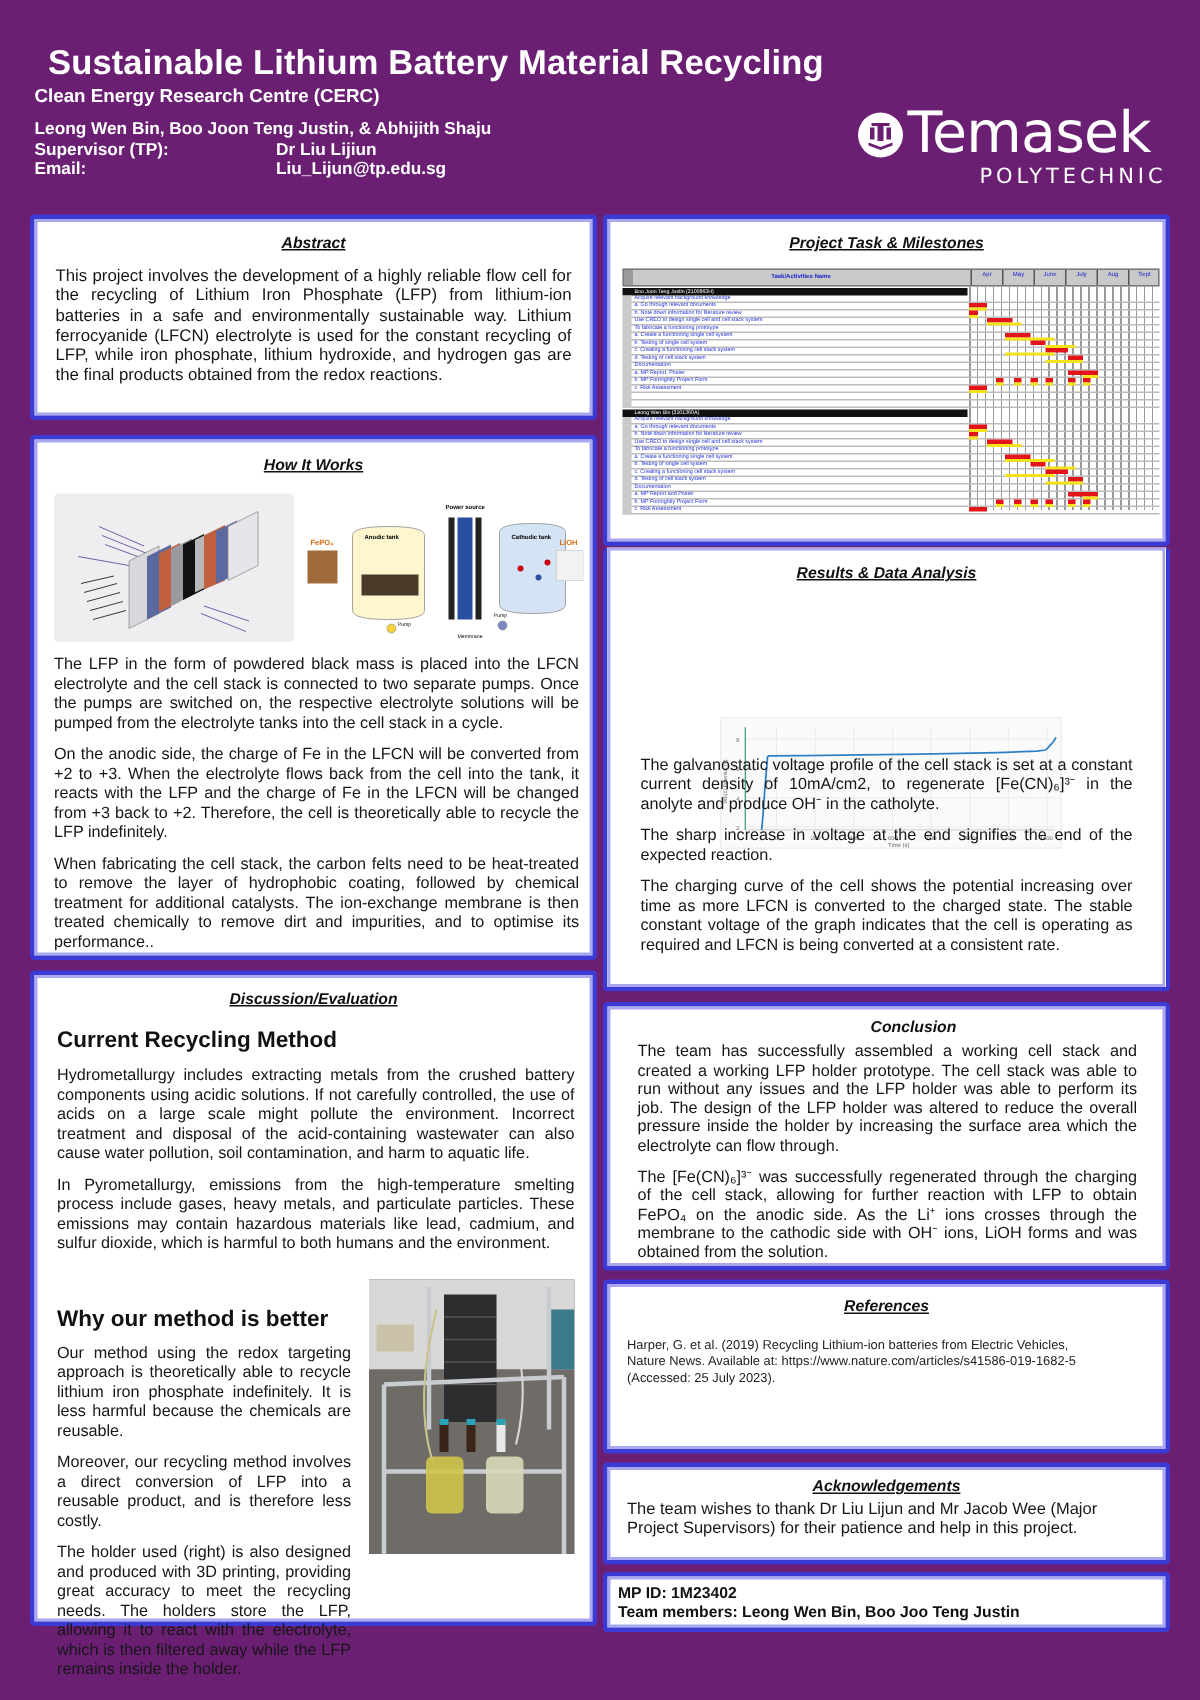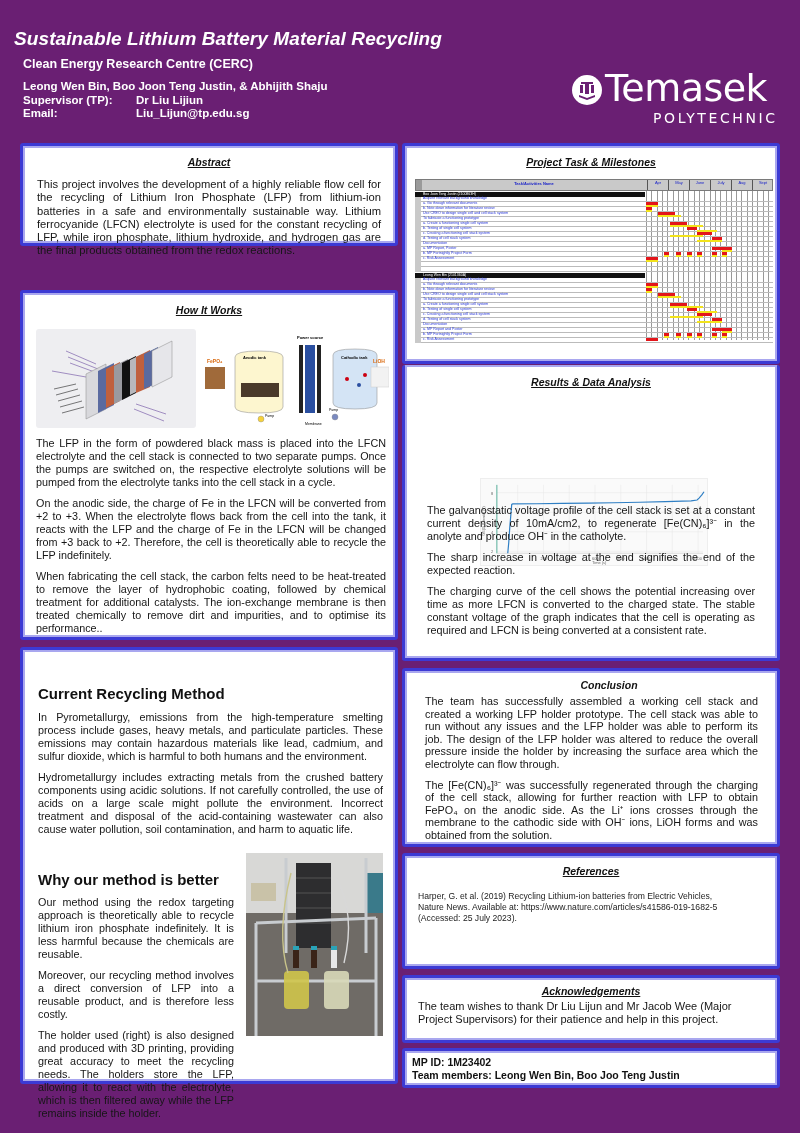--- a/index.html
+++ b/index.html
@@ -5,24 +5,24 @@
   * { box-sizing: border-box; margin: 0; padding: 0; }
   html, body { width: 800px; height: 1133px; }
   body {
     background: #6a1f73;
     font-family: "Liberation Sans", sans-serif;
     color: #111;
     position: relative;
     overflow: hidden;
   }
   .header { position: absolute; left: 0; top: 0; width: 800px; height: 140px; color: #fff; }
-  .title { position: absolute; left: 14px; top: 28px; font-size: 19px; font-weight: bold; letter-spacing: 0.1px; font-style: italic; }
+  .title { position: absolute; left: 32px; top: 28px; font-size: 23px; font-weight: bold; letter-spacing: 0.1px; }
   .org { position: absolute; left: 23px; top: 57px; font-size: 12.5px; font-weight: bold; }
   .authors { position: absolute; left: 23px; top: 80px; font-size: 11.5px; font-weight: bold; line-height: 13.5px; }
-  .authors .row { display: flex; }
+  .authors .row { display: flex; gap: 48px; }
   .authors .lbl { width: 113px; }
   .logo { position: absolute; left: 572px; top: 70px; width: 205px; height: 60px; color: #fff; }
   .logo .emblem { position: absolute; left: 0; top: 5px; width: 30px; height: 30px; border-radius: 50%; background: #fff; }
   .logo .emblem svg { width: 30px; height: 30px; }
   .logo .name { position: absolute; left: 33px; top: -4px; font-size: 38px; font-family: "DejaVu Sans", sans-serif; font-weight: normal; letter-spacing: -0.5px; }
   .logo .sub { position: absolute; left: 81px; top: 40px; font-size: 14px; letter-spacing: 2.6px; font-family: "DejaVu Sans", sans-serif; }
 
   .panel {
     position: absolute;
     background: #fff;
@@ -86,21 +86,21 @@
           <rect x="19" y="10" width="3" height="8"></rect>
           <path d="M7 20 L15 23 L23 20 L23 22 L15 25 L7 22 Z"></path>
         </g>
       </svg>
     </div>
     <div class="name">Temasek</div>
     <div class="sub">POLYTECHNIC</div>
   </div>
 </div>
 
-<div class="panel" style="left:20px;top:143px;width:378px;height:103px;">
+<div class="panel" style="left:20px;top:143px;width:378px;height:137px;">
   <div class="ph" style="margin-top:10px;">Abstract</div>
   <p class="body" style="margin:10px 14px 0 14px;font-size:11.2px;line-height:13.3px;">This project involves the development of a highly reliable flow cell for the recycling of Lithium Iron Phosphate (LFP) from lithium-ion batteries in a safe and environmentally sustainable way. Lithium ferrocyanide (LFCN) electrolyte is used for the constant recycling of LFP, while iron phosphate, lithium hydroxide, and hydrogen gas are the final products obtained from the redox reactions.</p>
 </div>
 
 <div class="panel" style="left:20px;top:290px;width:378px;height:350px;">
   <div class="ph" style="margin-top:11px;">How It Works</div>
 
   <div class="imgbox" style="left:13px;top:36px;width:160px;height:99px;background:#eeeef1;">
     <svg viewBox="0 0 160 99" width="160" height="99">
       <g stroke="#222" stroke-width="0.6">
@@ -158,25 +158,26 @@
     </svg>
   </div>
   <div style="position:absolute;left:13px;top:144px;width:350px;">
     <p class="body">The LFP in the form of powdered black mass is placed into the LFCN electrolyte and the cell stack is connected to two separate pumps.  Once the pumps are switched on, the respective electrolyte solutions will be pumped from the electrolyte tanks into the cell stack in a cycle.</p>
     <p class="body">On the anodic side, the charge of Fe in the LFCN will be converted from +2 to +3.  When the electrolyte flows back from the cell into the tank, it reacts with the LFP and the charge of Fe in the LFCN will be changed from +3 back to +2.  Therefore, the cell is theoretically able to recycle the LFP indefinitely.</p>
     <p class="body">When fabricating the cell stack, the carbon felts need to be heat-treated to remove the layer of hydrophobic coating, followed by chemical treatment for additional catalysts.  The ion-exchange membrane is then treated chemically   to remove dirt and impurities, and to optimise its performance..</p>
   </div>
 </div>
 
 <div class="panel" style="left:20px;top:647px;width:378px;height:437px;">
+  <div class="ph" style="margin-top:10px;">Discussion/Evaluation</div>
   <div style="position:absolute;left:15px;top:35px;width:345px;">
     <div class="subh">Current Recycling Method</div>
     <div style="margin-top:9px;">
+      <p class="body">Hydrometallurgy includes extracting metals from the crushed battery components using acidic solutions. If not carefully controlled, the use of acids on a large scale might pollute the environment. Incorrect treatment and disposal of the acid-containing wastewater can also cause water pollution, soil contamination, and harm to aquatic life.</p>
       <p class="body">In Pyrometallurgy, emissions from the high-temperature smelting process include gases, heavy metals, and particulate particles. These emissions may contain hazardous materials like lead, cadmium, and sulfur dioxide, which is harmful to both humans and the environment.</p>
-      <p class="body">Hydrometallurgy includes extracting metals from the crushed battery components using acidic solutions. If not carefully controlled, the use of acids on a large scale might pollute the environment. Incorrect treatment and disposal of the acid-containing wastewater can also cause water pollution, soil contamination, and harm to aquatic life.</p>
     </div>
   </div>
   <div style="position:absolute;left:15px;top:221px;width:196px;">
     <div class="subh">Why our method is better</div>
     <div style="margin-top:8px;">
       <p class="body">Our method using the redox targeting approach is theoretically able to recycle lithium iron phosphate indefinitely.  It is less harmful because the chemicals are reusable.</p>
       <p class="body">Moreover, our recycling method involves a direct conversion of LFP into a reusable product, and is therefore less costly.</p>
       <p class="body">The holder used (right) is also designed and produced with 3D printing, providing great accuracy to meet the recycling needs.   The holders store the LFP, allowing it to react with the electrolyte, which is then filtered away while the LFP remains inside the holder.</p>
     </div>
   </div>

